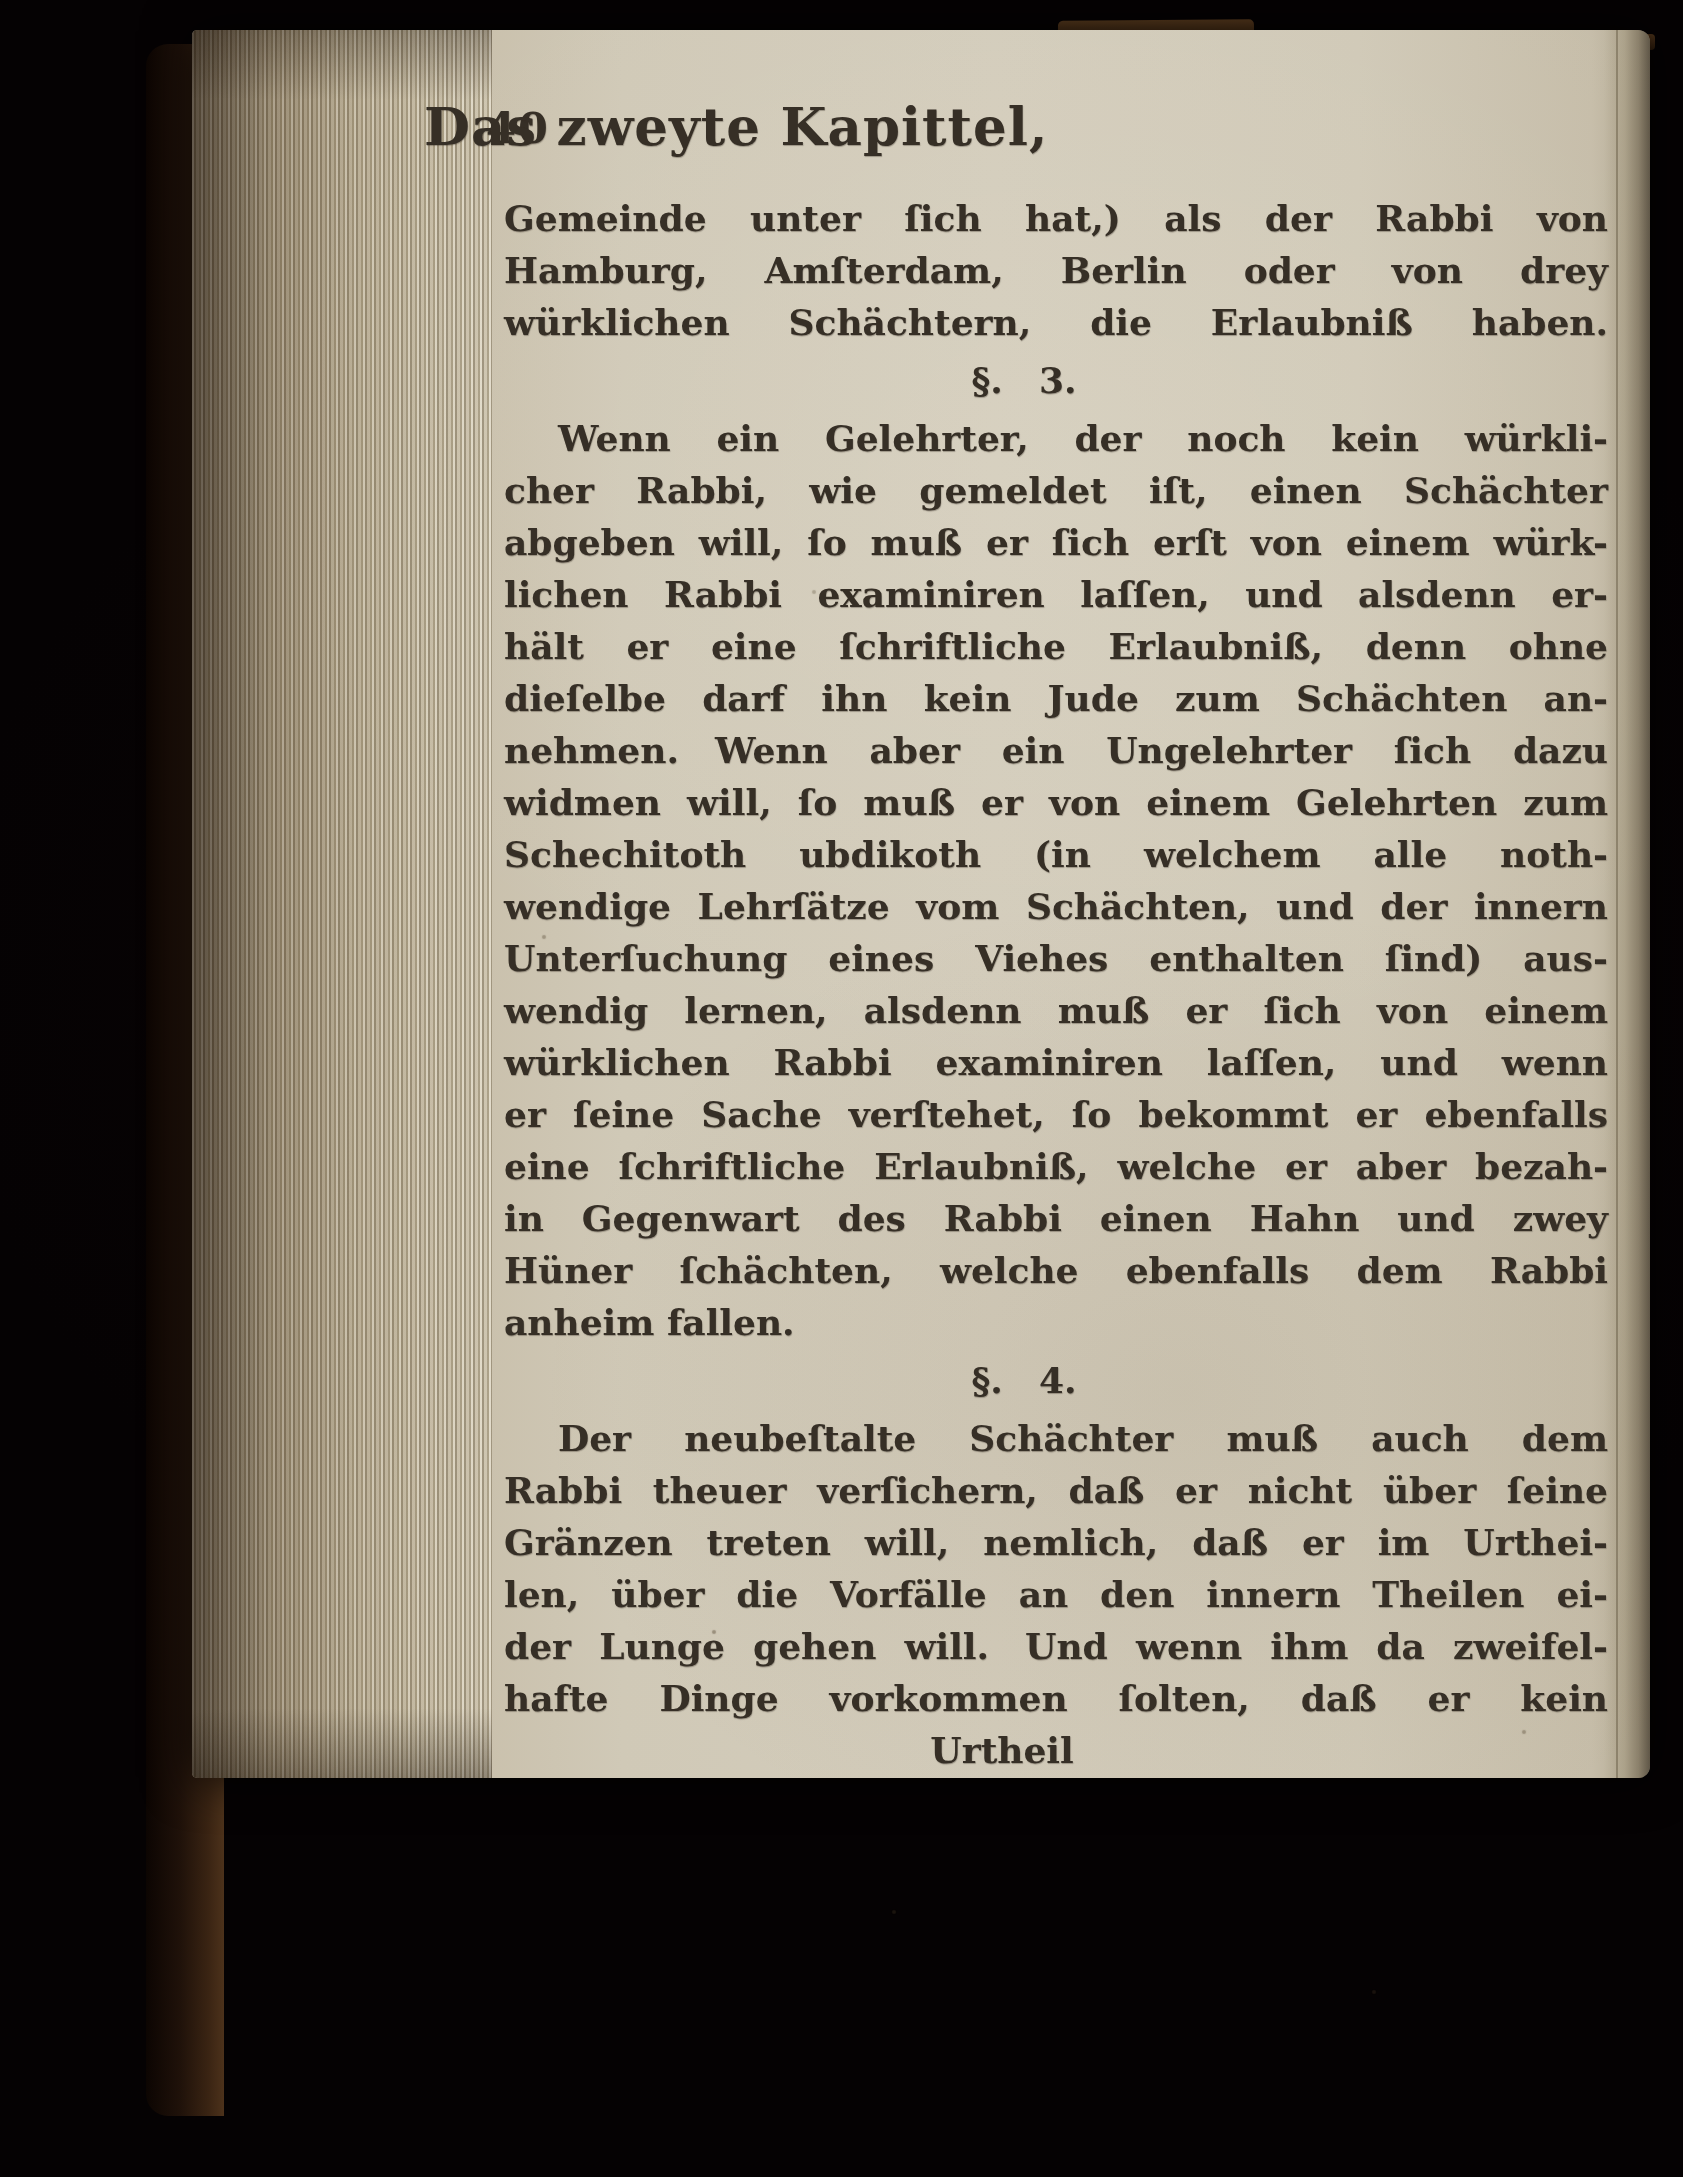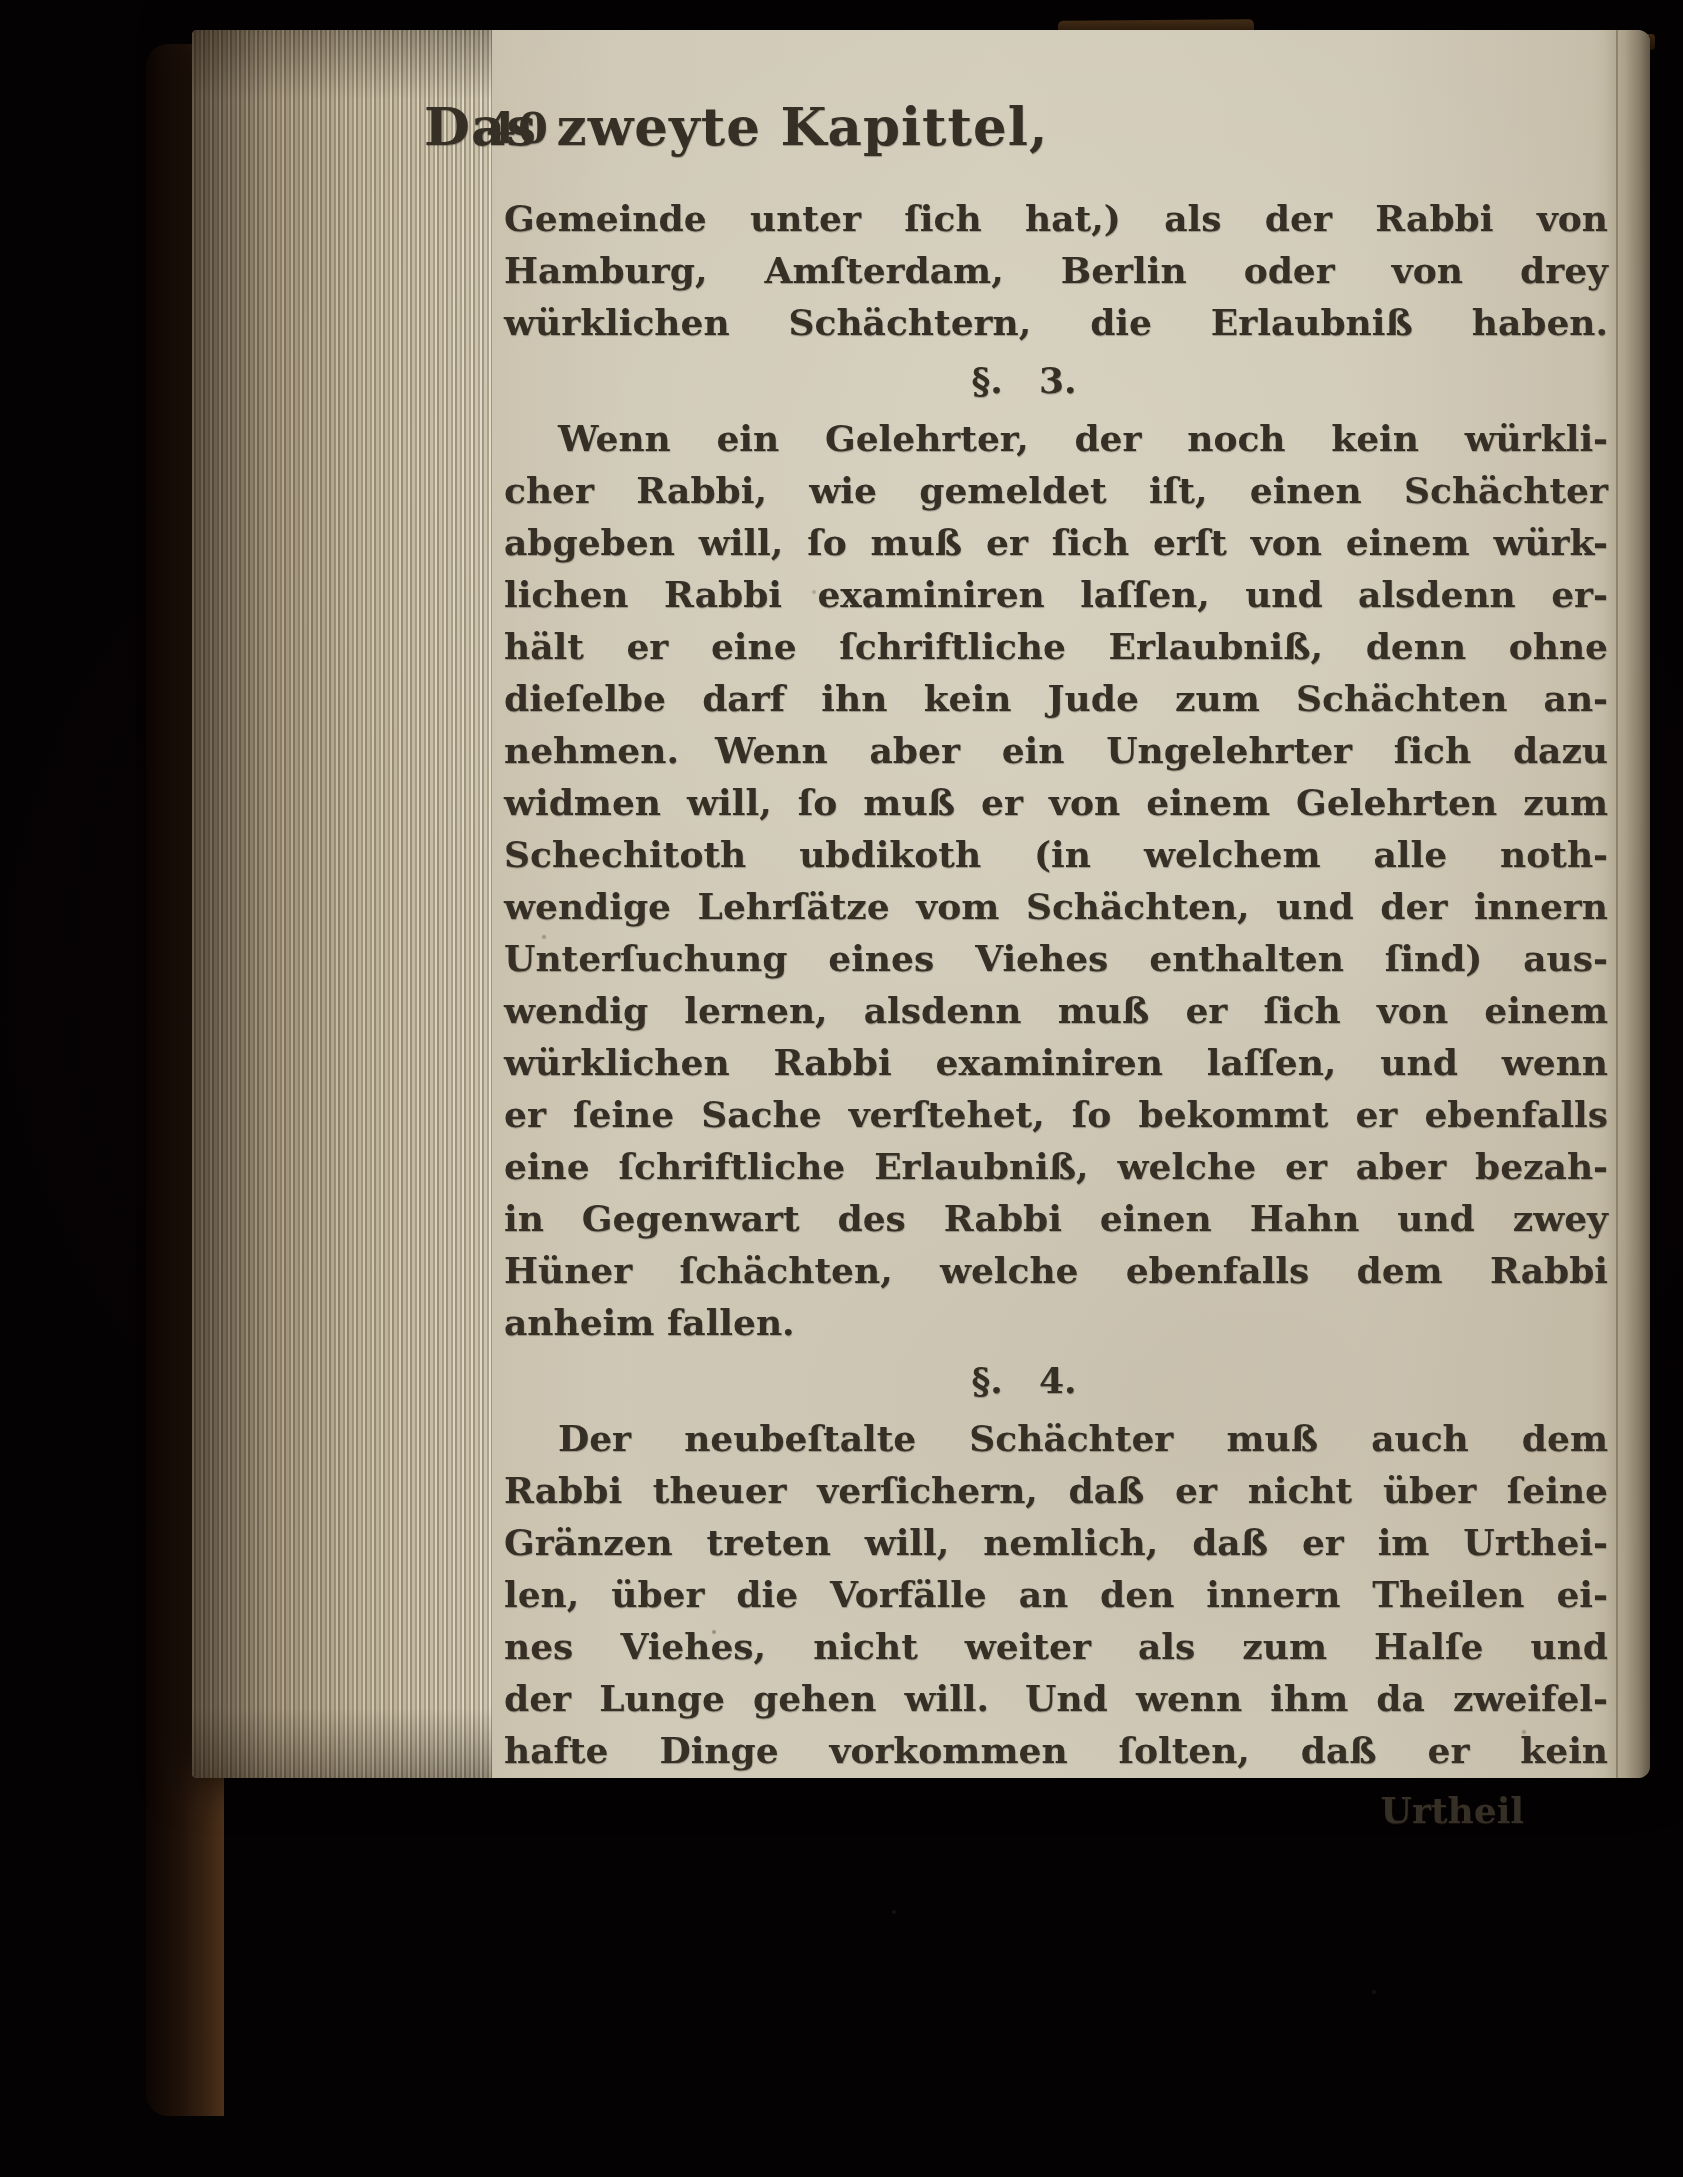--- a/index.html
+++ b/index.html
@@ -133,23 +133,23 @@
     text-align-last: left;
     -moz-text-align-last: left;
   }
   .line.indent { text-indent: 54px; }
   .secmark {
     text-align: center;
     margin: 6px 40px 6px 0;
     font-weight: 700;
   }
   .catchword {
-    text-align: right;
+    text-align: center;
     padding-right: 84px;
-    margin-top: 8px;
+    margin-top: 0;
   }
 </style>
 </head>
 <body>
 
 <div class="stage">
   <div class="spine"></div>
   <div class="book-top"></div>
   <div class="book-top-right"></div>
 
@@ -194,21 +194,20 @@
         <div class="line noj">anheim fallen.</div>
       </div>
 
       <div class="secmark">§. 4.</div>
 
       <div class="para">
         <div class="line indent">Der neubeſtalte Schächter muß auch dem</div>
         <div class="line">Rabbi theuer verſichern, daß er nicht über ſeine</div>
         <div class="line">Gränzen treten will, nemlich, daß er im Urthei-</div>
         <div class="line">len, über die Vorfälle an den innern Theilen ei-</div>
-        <div class="line">nes Viehes, nicht weiter als zum Halſe und</div>
         <div class="line">der Lunge gehen will. Und wenn ihm da zweifel-</div>
         <div class="line">hafte Dinge vorkommen ſolten, daß er kein</div>
       </div>
 
       <div class="catchword">Urtheil</div>
 
     </div>
   </div>
 </div>
 

